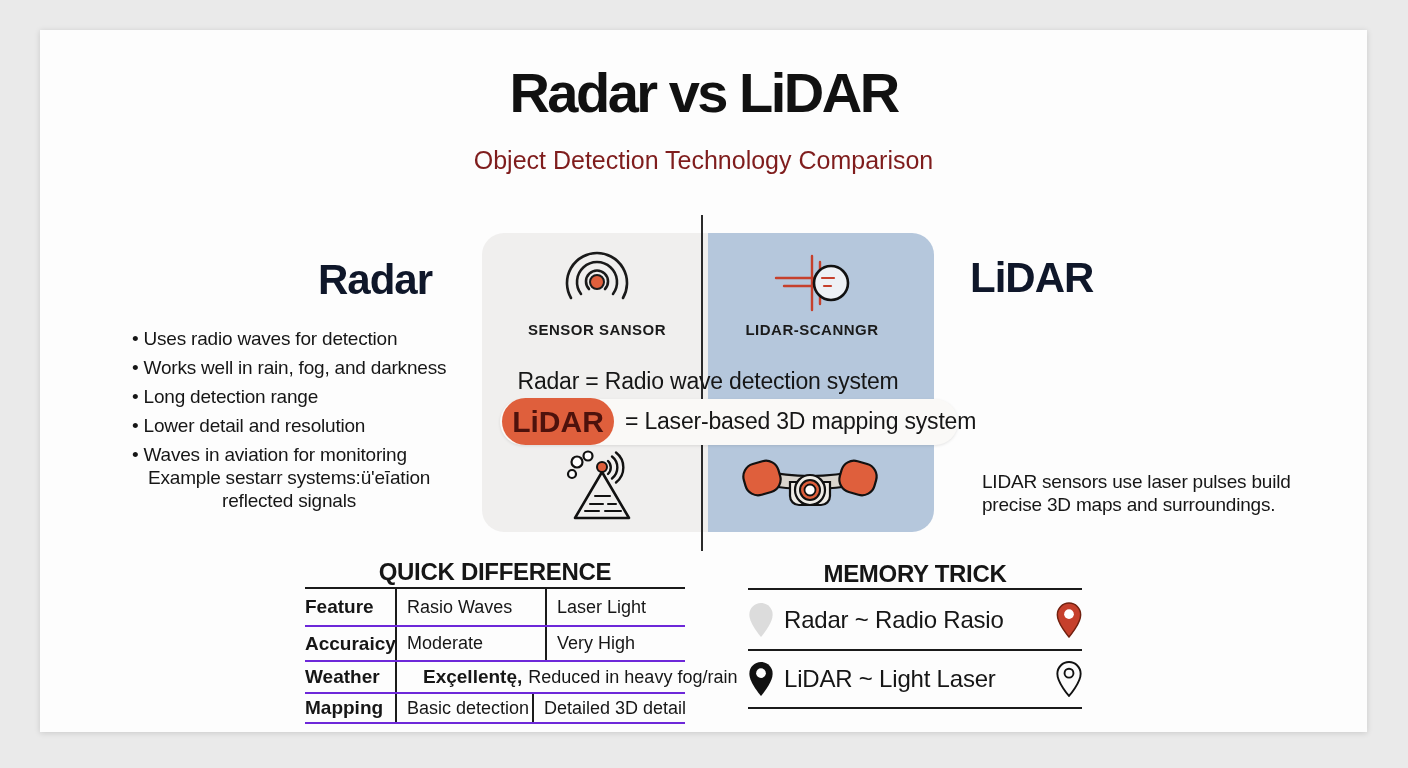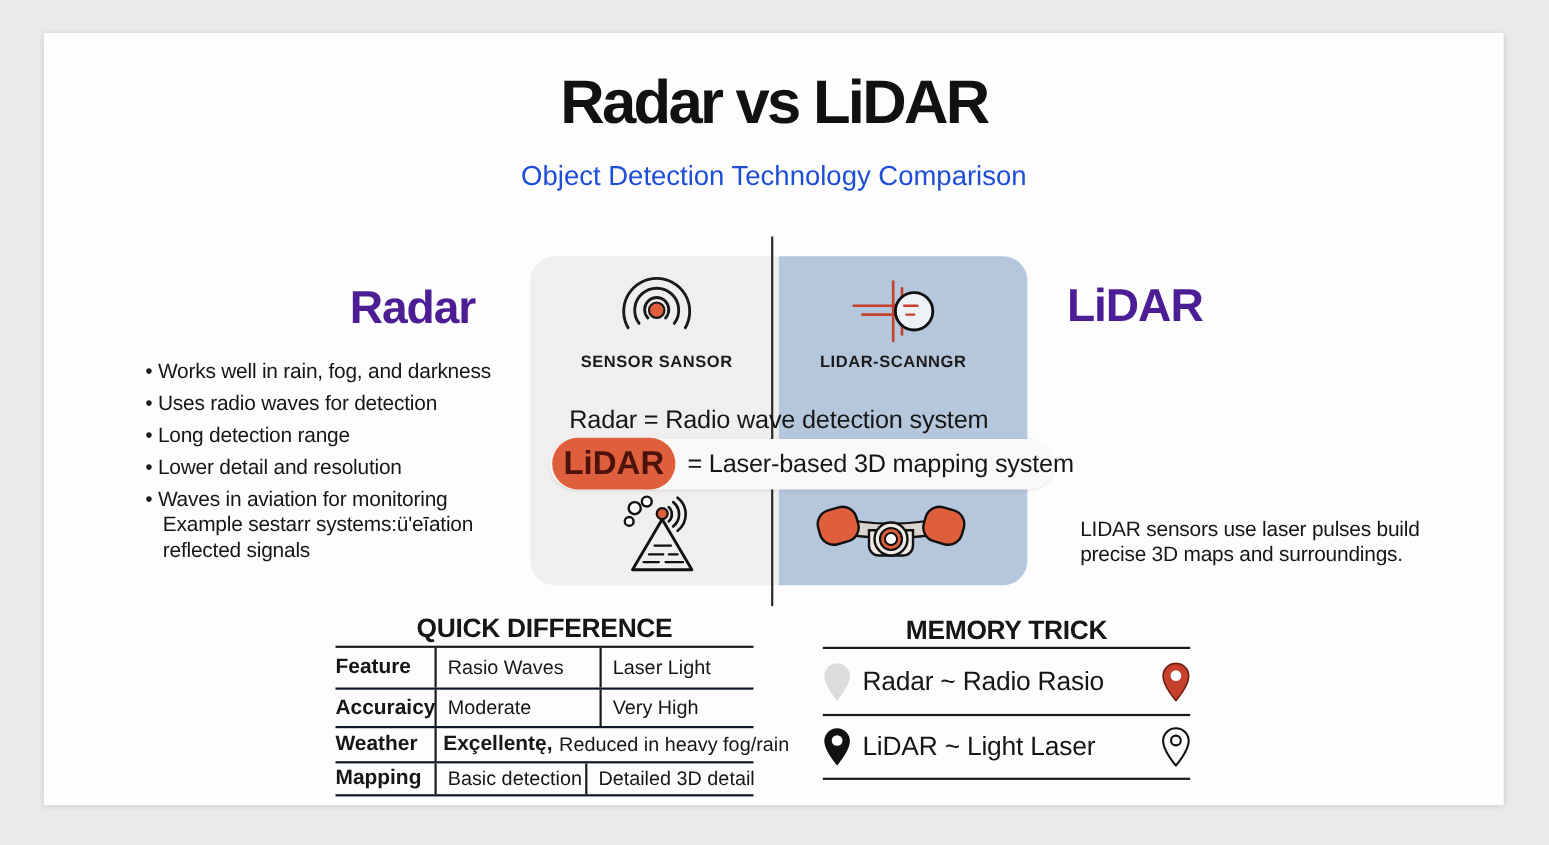--- a/index.html
+++ b/index.html
@@ -1,33 +1,33 @@
 <!DOCTYPE html>
 <html><head>
 <meta charset="utf-8">
 <style>
   html,body{margin:0;padding:0;background:#eaeaea;font-family:"Liberation Sans",sans-serif;color:#161616;}
   .stage{position:relative;width:1408px;height:768px;background:#eaeaea;overflow:hidden;}
   .card{position:absolute;left:40px;top:30px;width:1327px;height:702px;background:#fdfdfd;box-shadow:0 1px 6px rgba(0,0,0,.14);}
   .abs{position:absolute;}
   
   .title{left:0;top:30px;width:100%;text-align:center;font-size:56px;font-weight:bold;letter-spacing:-2.5px;color:#111;}
-  .subtitle{left:0;top:116px;width:100%;text-align:center;font-size:25px;color:#1d4ed8;}
-  
-  .col-heading{font-weight:bold;font-size:42px;letter-spacing:-1px;color:#4c1d95;}
+  .subtitle{left:0;top:116px;width:100%;text-align:center;font-size:25px;color:#7f1d1d;}
+  
+  .col-heading{font-weight:bold;font-size:42px;letter-spacing:-1px;color:#0f172a;}
   .radar-heading{left:155px;top:226px;width:360px;text-align:center;}
   .lidar-heading{left:930px;top:224px;}
   ul.bullets{margin:0;padding:0;list-style:none;font-size:19px;line-height:29px;letter-spacing:-.2px;}
   ul.bullets li{white-space:nowrap;}
   ul.bullets li.b::before{content:"•  ";font-size:19px;}
   ul.bullets li.cont{padding-left:16px;}
   .radar-bullets{left:92px;top:294px;width:390px;}
   .lidar-bullets{left:925px;top:296px;width:400px;}
   .note{font-size:19px;line-height:23px;letter-spacing:-.2px;}
-  .radar-note{left:108px;top:436px;}
+  .radar-note{left:108px;top:436px;text-align:center;}
   .lidar-note{left:942px;top:440px;}
   
   .panel{left:442px;top:203px;width:452px;height:299px;}
   .panel .half{position:absolute;top:0;height:100%;width:226px;}
   .panel .half.gray{left:0;background:#f0efee;border-radius:22px 0 0 22px;}
   .panel .half.blue{left:226px;background:#b5c7dc;border-radius:0 22px 22px 0;}
   .vline{left:661px;top:185px;width:2px;height:336px;background:#2a2a2a;z-index:4;}
   .icon-label{font-weight:bold;font-size:15px;letter-spacing:.5px;text-align:center;color:#1a1a1a;z-index:3;}
   .sensor-label{left:477px;top:291px;width:160px;}
   .scanner-label{left:692px;top:291px;width:160px;}
@@ -36,28 +36,28 @@
   .ant-ic{left:515px;top:420px;z-index:3;}
   .car-ic{left:700px;top:424px;z-index:3;}
   .eq1{left:442px;top:338px;width:452px;text-align:center;font-size:23px;letter-spacing:-.2px;z-index:5;}
   .eq2-strip{left:460px;top:369px;width:458px;height:46px;border-radius:23px;background:#faf9f7;box-shadow:0 1px 3px rgba(0,0,0,.10);z-index:5;}
   .eq2-pill{left:462px;top:368px;width:112px;height:47px;border-radius:24px;background:#df5f3c;z-index:6;
             display:flex;align-items:center;justify-content:center;font-size:30px;font-weight:bold;color:#4d120c;}
   .eq2-rest{left:585px;top:378px;font-size:23px;letter-spacing:-.2px;z-index:6;white-space:nowrap;}
   
   .qd-title{left:265px;top:528px;width:380px;text-align:center;font-weight:bold;font-size:24px;letter-spacing:-.3px;}
   .qd-table{left:265px;top:557px;width:380px;border-top:2px solid #1b1b1b;font-size:18px;}
-  .qd-row{display:flex;align-items:center;border-bottom:2px solid #0f172a;}
+  .qd-row{display:flex;align-items:center;border-bottom:2px solid #6d28d9;}
   .qd-row .lab{width:90px;font-weight:bold;font-size:19px;flex:0 0 auto;}
   .qd-row .cell{padding-left:10px;border-left:2px solid #1b1b1b;align-self:stretch;display:flex;align-items:center;white-space:nowrap;}
   .qd-row .c1{width:138px;flex:0 0 auto;}
   .qd-row .c1m{width:125px;flex:0 0 auto;}
   .qd-row .c2{flex:1 1 auto;}
   .r1{height:36px;} .r2{height:33px;} .r3{height:30px;} .r4{height:28px;}
-  .qd-row .span-cell{border-left:2px solid #1b1b1b;padding-left:6px;white-space:nowrap;align-self:stretch;display:flex;align-items:center;}
+  .qd-row .span-cell{border-left:2px solid #1b1b1b;padding-left:26px;white-space:nowrap;align-self:stretch;display:flex;align-items:center;}
   .qd-bold{font-weight:bold;font-size:19px;margin-right:6px;}
   
   .mt-title{left:708px;top:530px;width:334px;text-align:center;font-weight:bold;font-size:24px;letter-spacing:-.3px;}
   .mt-box{left:708px;top:558px;width:334px;border-top:2px solid #1b1b1b;}
   .mt-row{display:flex;align-items:center;border-bottom:2px solid #1b1b1b;gap:10px;}
   .mt-row.first{height:59px;}
   .mt-row.second{height:56px;}
   .mt-text{font-size:24px;letter-spacing:-.2px;white-space:nowrap;}
   .mt-spacer{flex:1 1 auto;}
   svg{display:block;}
@@ -66,22 +66,22 @@
 <body>
 
 <div class="stage">
   <div class="card">
 
     <div class="abs title">Radar vs LiDAR</div>
     <div class="abs subtitle">Object Detection Technology Comparison</div>
 
     <div class="abs col-heading radar-heading">Radar</div>
     <ul class="abs bullets radar-bullets">
+      <li class="b">Uses radio waves for detection</li>
       <li class="b">Works well in rain, fog, and darkness</li>
-      <li class="b">Uses radio waves for detection</li>
       <li class="b">Long detection range</li>
       <li class="b">Lower detail and resolution</li>
       <li class="b">Waves in aviation for monitoring</li>
     </ul>
     <div class="abs note radar-note">
       <div>Example sestarr systems:ü'eīation</div>
       <div>reflected signals</div>
     </div>
 
     <div class="abs panel">

